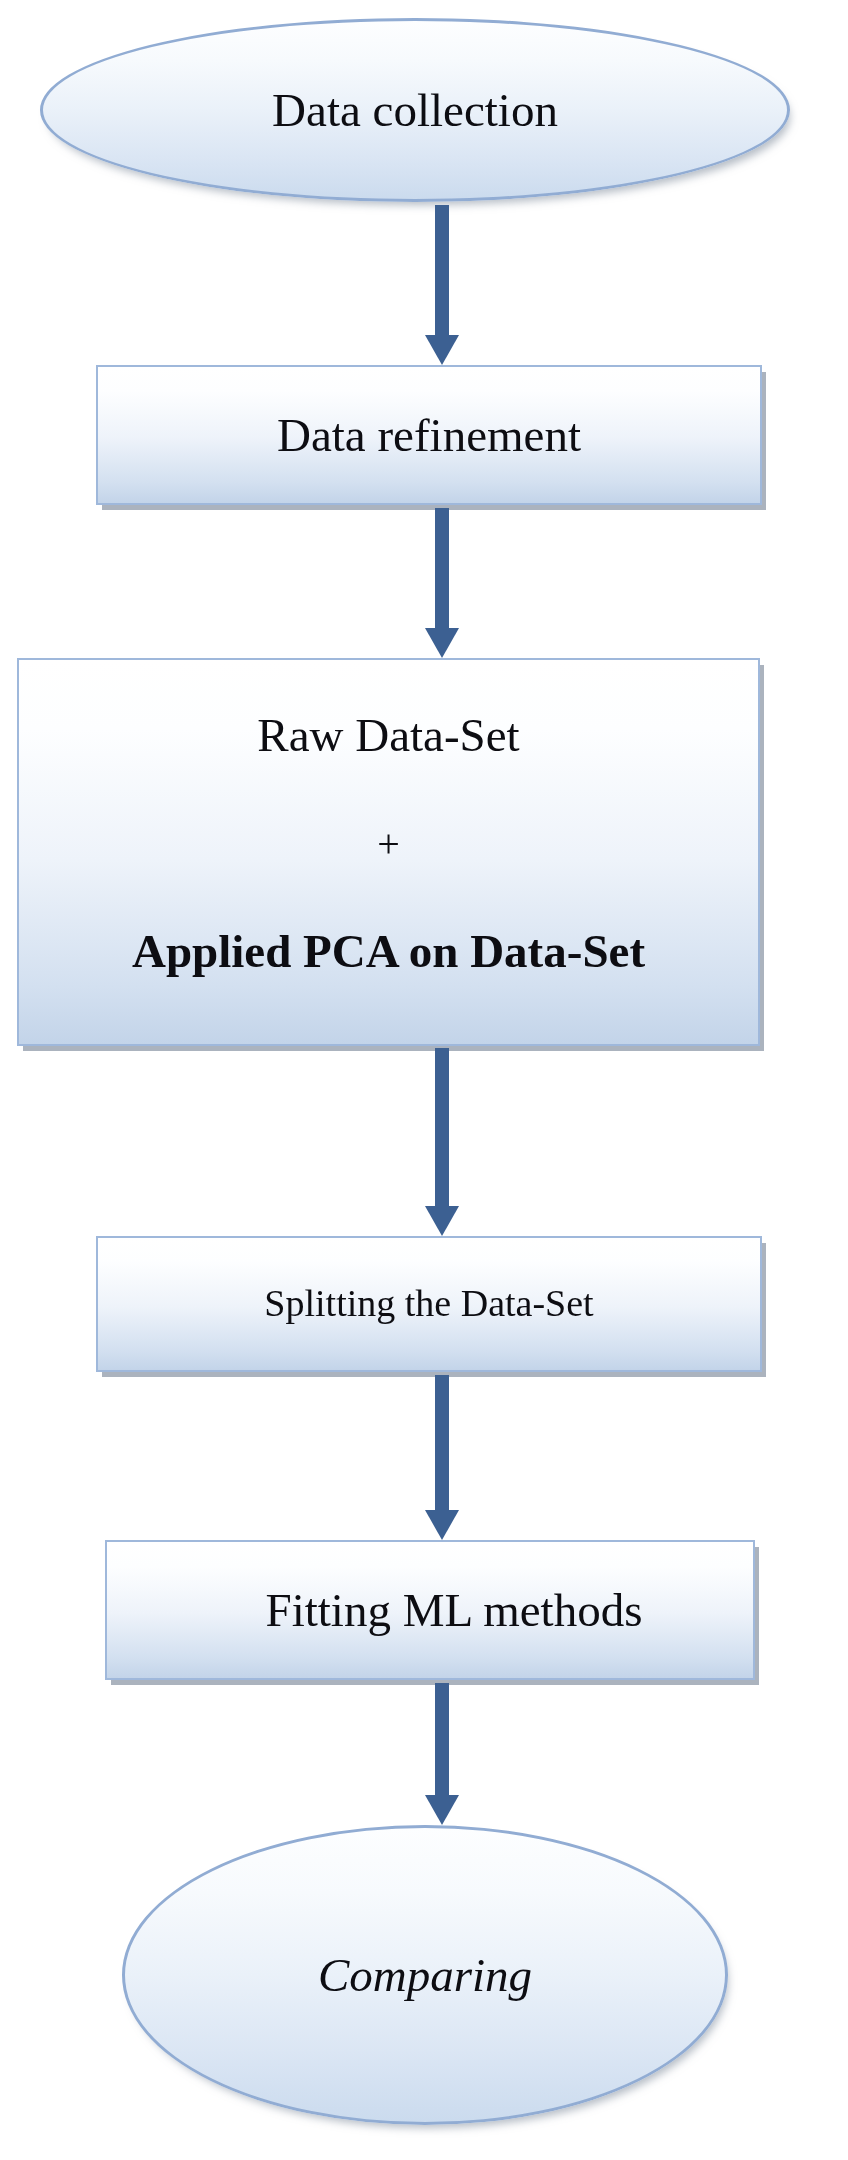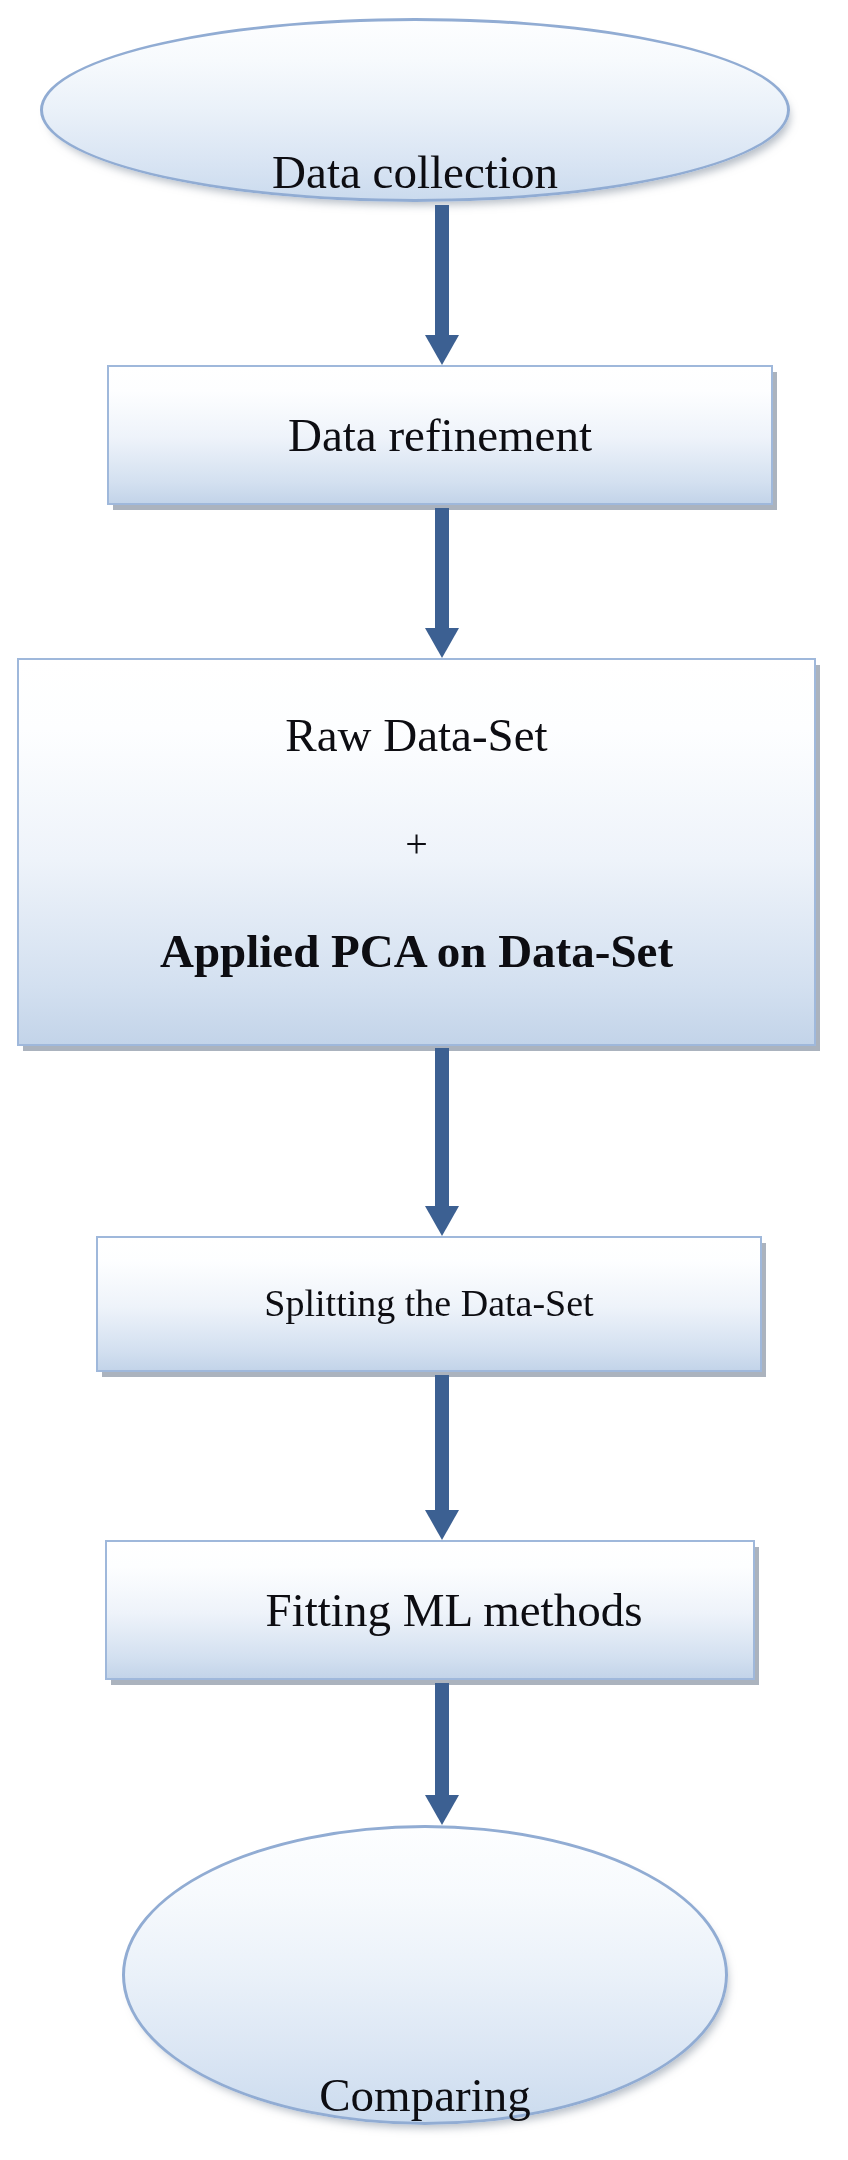--- a/index.html
+++ b/index.html
@@ -29,39 +29,38 @@
     background:linear-gradient(to bottom,#ffffff 0%,#fdfeff 18%,#eef3fa 52%,#d3e0f0 85%,#c3d4e9 100%);
     box-shadow:5px 6px 0 -1px rgba(120,133,150,0.62);
   }
 
   
   .ellipse{
     border:3px solid #91ACD3;
     border-radius:50%;
     background:linear-gradient(to bottom,#fdfeff 0%,#f7fafd 22%,#eaf1f9 50%,#dbe6f4 76%,#cbdbee 100%);
     box-shadow:4px 7px 9px -4px rgba(120,133,150,0.55);
-    justify-content:flex-end;
   }
 
   
   #node-data-collection{left:40px;  top:18px;   width:750px; height:184px; font-size:47px;}
-  #node-data-refinement{left:107px;  top:365px;  width:666px; height:140px; font-size:47px;}
-  #node-dataset{        left:17px;  top:658px;  width:799px; height:388px; font-size:47px;}
+  #node-data-refinement{left:96px;  top:365px;  width:666px; height:140px; font-size:47px;}
+  #node-dataset{        left:17px;  top:658px;  width:743px; height:388px; font-size:47px;}
   #node-splitting{      left:96px;  top:1236px; width:666px; height:136px; font-size:38px;}
   #node-fitting{        left:105px; top:1540px; width:650px; height:140px; font-size:47px;padding-left:48px;}
   #node-comparing{      left:122px; top:1825px; width:606px; height:300px; font-size:47px;}
 
   
   #node-dataset{justify-content:flex-start;padding-top:38px;}
   #node-dataset .ds-line{display:block;width:100%;}
   #node-dataset .ds-title{margin-top:10px;}
   #node-dataset .ds-plus{margin-top:62px;font-size:40px;line-height:1;}
   #node-dataset .ds-sub{margin-top:60px;font-weight:bold;}
 
-  #node-comparing .cp-line{display:block;width:100%;}
+  #node-comparing .cp-line{display:block;width:100%;font-style:italic;}
   #node-comparing .cp-line + .cp-line{margin-top:18px;}
 
   
   .arrow{position:absolute;}
   .arrow .shaft{
     position:absolute;left:50%;top:0;transform:translateX(-50%);
     width:14px;background:#3c6092;
   }
   .arrow .head{
     position:absolute;left:50%;bottom:0;transform:translateX(-50%);

